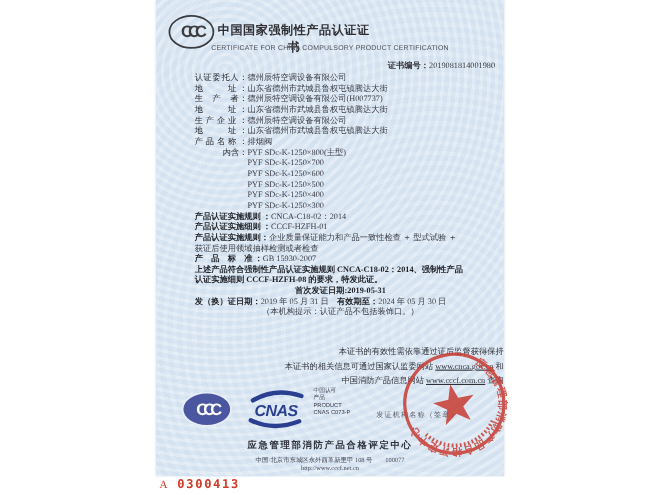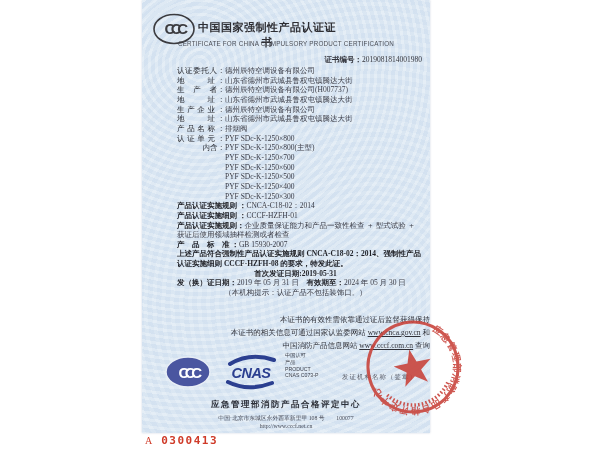--- a/index.html
+++ b/index.html
@@ -1,18 +1,18 @@
 <!DOCTYPE html>
 <html><head>
 <meta charset="utf-8">
 <style>
   html,body{margin:0;padding:0;}
   body{width:600px;height:450px;background:#ffffff;position:relative;overflow:hidden;
        font-family:"Liberation Serif","DejaVu Serif",serif;}
-  .paper{position:absolute;left:142px;top:0;width:288px;height:433px;
+  .paper{position:absolute;left:142px;top:0;width:316px;height:433px;
          background:
            repeating-radial-gradient(circle at 20% 15%, rgba(255,255,255,.18) 0 3px, rgba(176,200,228,.10) 3px 7px),
            repeating-radial-gradient(circle at 80% 70%, rgba(255,255,255,.12) 0 4px, rgba(176,200,228,.08) 4px 9px),
            #dbe7f3;
          box-shadow:0 0 2px rgba(120,140,170,.35);}
   .abs{position:absolute;}
   .title{left:52px;top:20px;width:146px;text-align:center;font-size:11px;font-weight:bold;
          color:#2e2e33;letter-spacing:.5px;font-family:"Liberation Sans","DejaVu Sans",sans-serif;}
   .subtitle{left:0;right:0;top:40px;text-align:center;font-size:6.3px;color:#4c4f57;
             letter-spacing:.2px;font-family:"Liberation Sans","DejaVu Sans",sans-serif;}
@@ -56,21 +56,20 @@
   <div class="abs certno"><b>证书编号：</b><span>2019081814001980</span></div>
 
   <div class="abs body">
     <div class="row"><span class="jl">认证委托人：</span><span>德州辰特空调设备有限公司</span></div>
     <div class="row"><span class="jl">地　　址：</span><span>山东省德州市武城县鲁权屯镇腾达大街</span></div>
     <div class="row"><span class="jl">生　产　者：</span><span>德州辰特空调设备有限公司(H007737)</span></div>
     <div class="row"><span class="jl">地　　址：</span><span>山东省德州市武城县鲁权屯镇腾达大街</span></div>
     <div class="row"><span class="jl">生产企业：</span><span>德州辰特空调设备有限公司</span></div>
     <div class="row"><span class="jl">地　　址：</span><span>山东省德州市武城县鲁权屯镇腾达大街</span></div>
     <div class="row"><span class="jl">产品名称：</span><span>排烟阀</span></div>
-    <div class="row"><span class="jl">认证单元：</span><span>PYF SDc-K-1250×800</span></div>
     <div class="row"><span class="jl r">内含：</span><span>PYF SDc-K-1250×800(主型)</span></div>
     <div class="row"><span class="jl"></span><span>PYF SDc-K-1250×700</span></div>
     <div class="row"><span class="jl"></span><span>PYF SDc-K-1250×600</span></div>
     <div class="row"><span class="jl"></span><span>PYF SDc-K-1250×500</span></div>
     <div class="row"><span class="jl"></span><span>PYF SDc-K-1250×400</span></div>
     <div class="row"><span class="jl"></span><span>PYF SDc-K-1250×300</span></div>
     <div class="row"><span class="wl">产品认证实施规则 ：</span><span>CNCA-C18-02：2014</span></div>
     <div class="row"><span class="wl">产品认证实施细则 ：</span><span>CCCF-HZFH-01</span></div>
     <div class="row"><span class="wl">产品认证实施规则：</span><span>企业质量保证能力和产品一致性检查 ＋ 型式试验 ＋</span></div>
     <div class="row"><span>获证后使用领域抽样检测或者检查</span></div>

